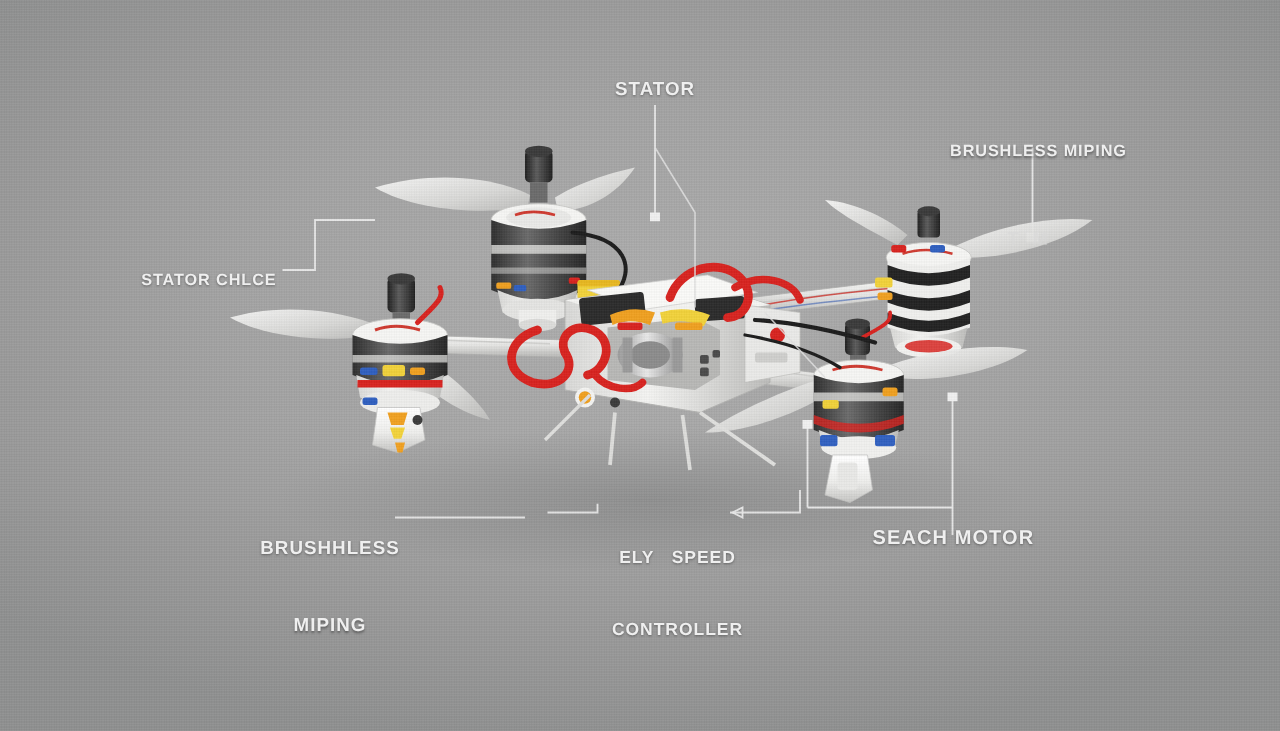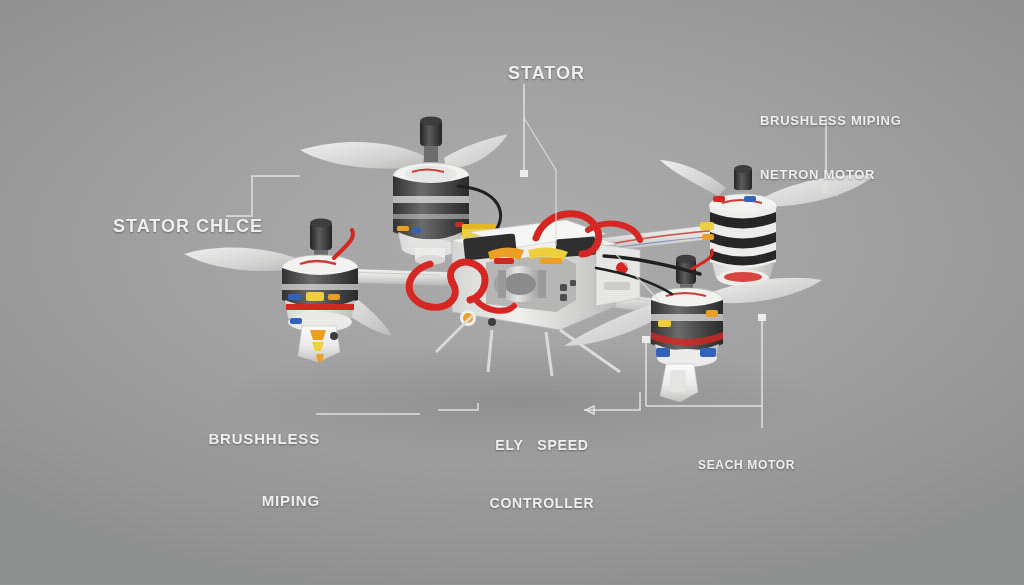--- a/index.html
+++ b/index.html
@@ -290,36 +290,35 @@
 
     <g>
       <path class="lnt" d="M556,246 L556,170 L524,118" opacity=".55"></path>
       <path class="lnt" d="M612,250 L660,302" opacity=".5"></path>
     </g>
 
   </svg>
 
   <div id="grain"></div>
 
-  <div class="label" style="left:492px; top:62px; font-size:18px;margin-left:16px;"><span>STATOR</span></div>
+  <div class="label" style="left:492px; top:62px; font-size:15px;"><span>STATOR</span></div>
 
   <div class="label" style="left:760px; top:78px; font-size:13px; ">
     <div>BRUSHLESS MIPING</div>
-    <div style="margin-top:2px;">NETRON MOTOR</div>
   </div>
 
-  <div class="label" style="left:113px; top:215px; font-size:18px;"><span>STATOR CHLCE</span></div>
-
-  <div class="label" style="left:208px; top:389px; font-size:15px; text-align:right; width:112px;">
+  <div class="label" style="left:113px; top:215px; font-size:13px;"><span>STATOR CHLCE</span></div>
+
+  <div class="label" style="left:208px; top:389px; font-size:15px; text-align:center; width:112px;">
     <div>BRUSHHLESS</div>
     <div style="margin-top:3px;">MIPING</div>
   </div>
 
   <div class="label" style="left:489px; top:399px; font-size:14px; text-align:center; width:106px;">
     <div>ELY   SPEED</div>
     <div style="margin-top:3px;">CONTROLLER</div>
   </div>
 
-  <div class="label" style="left:698px; top:458px; font-size:12px;"><span>SEACH MOTOR</span></div>
+  <div class="label" style="left:698px; top:420px; font-size:16px;"><span>SEACH MOTOR</span></div>
 
   <div class="label" style="left:766px; top:182px; font-size:15px; opacity:.5; color:#d8d8d8; text-shadow:none;margin-left:40px;">T  M</div>
 
 </div>
 
 </body></html>

